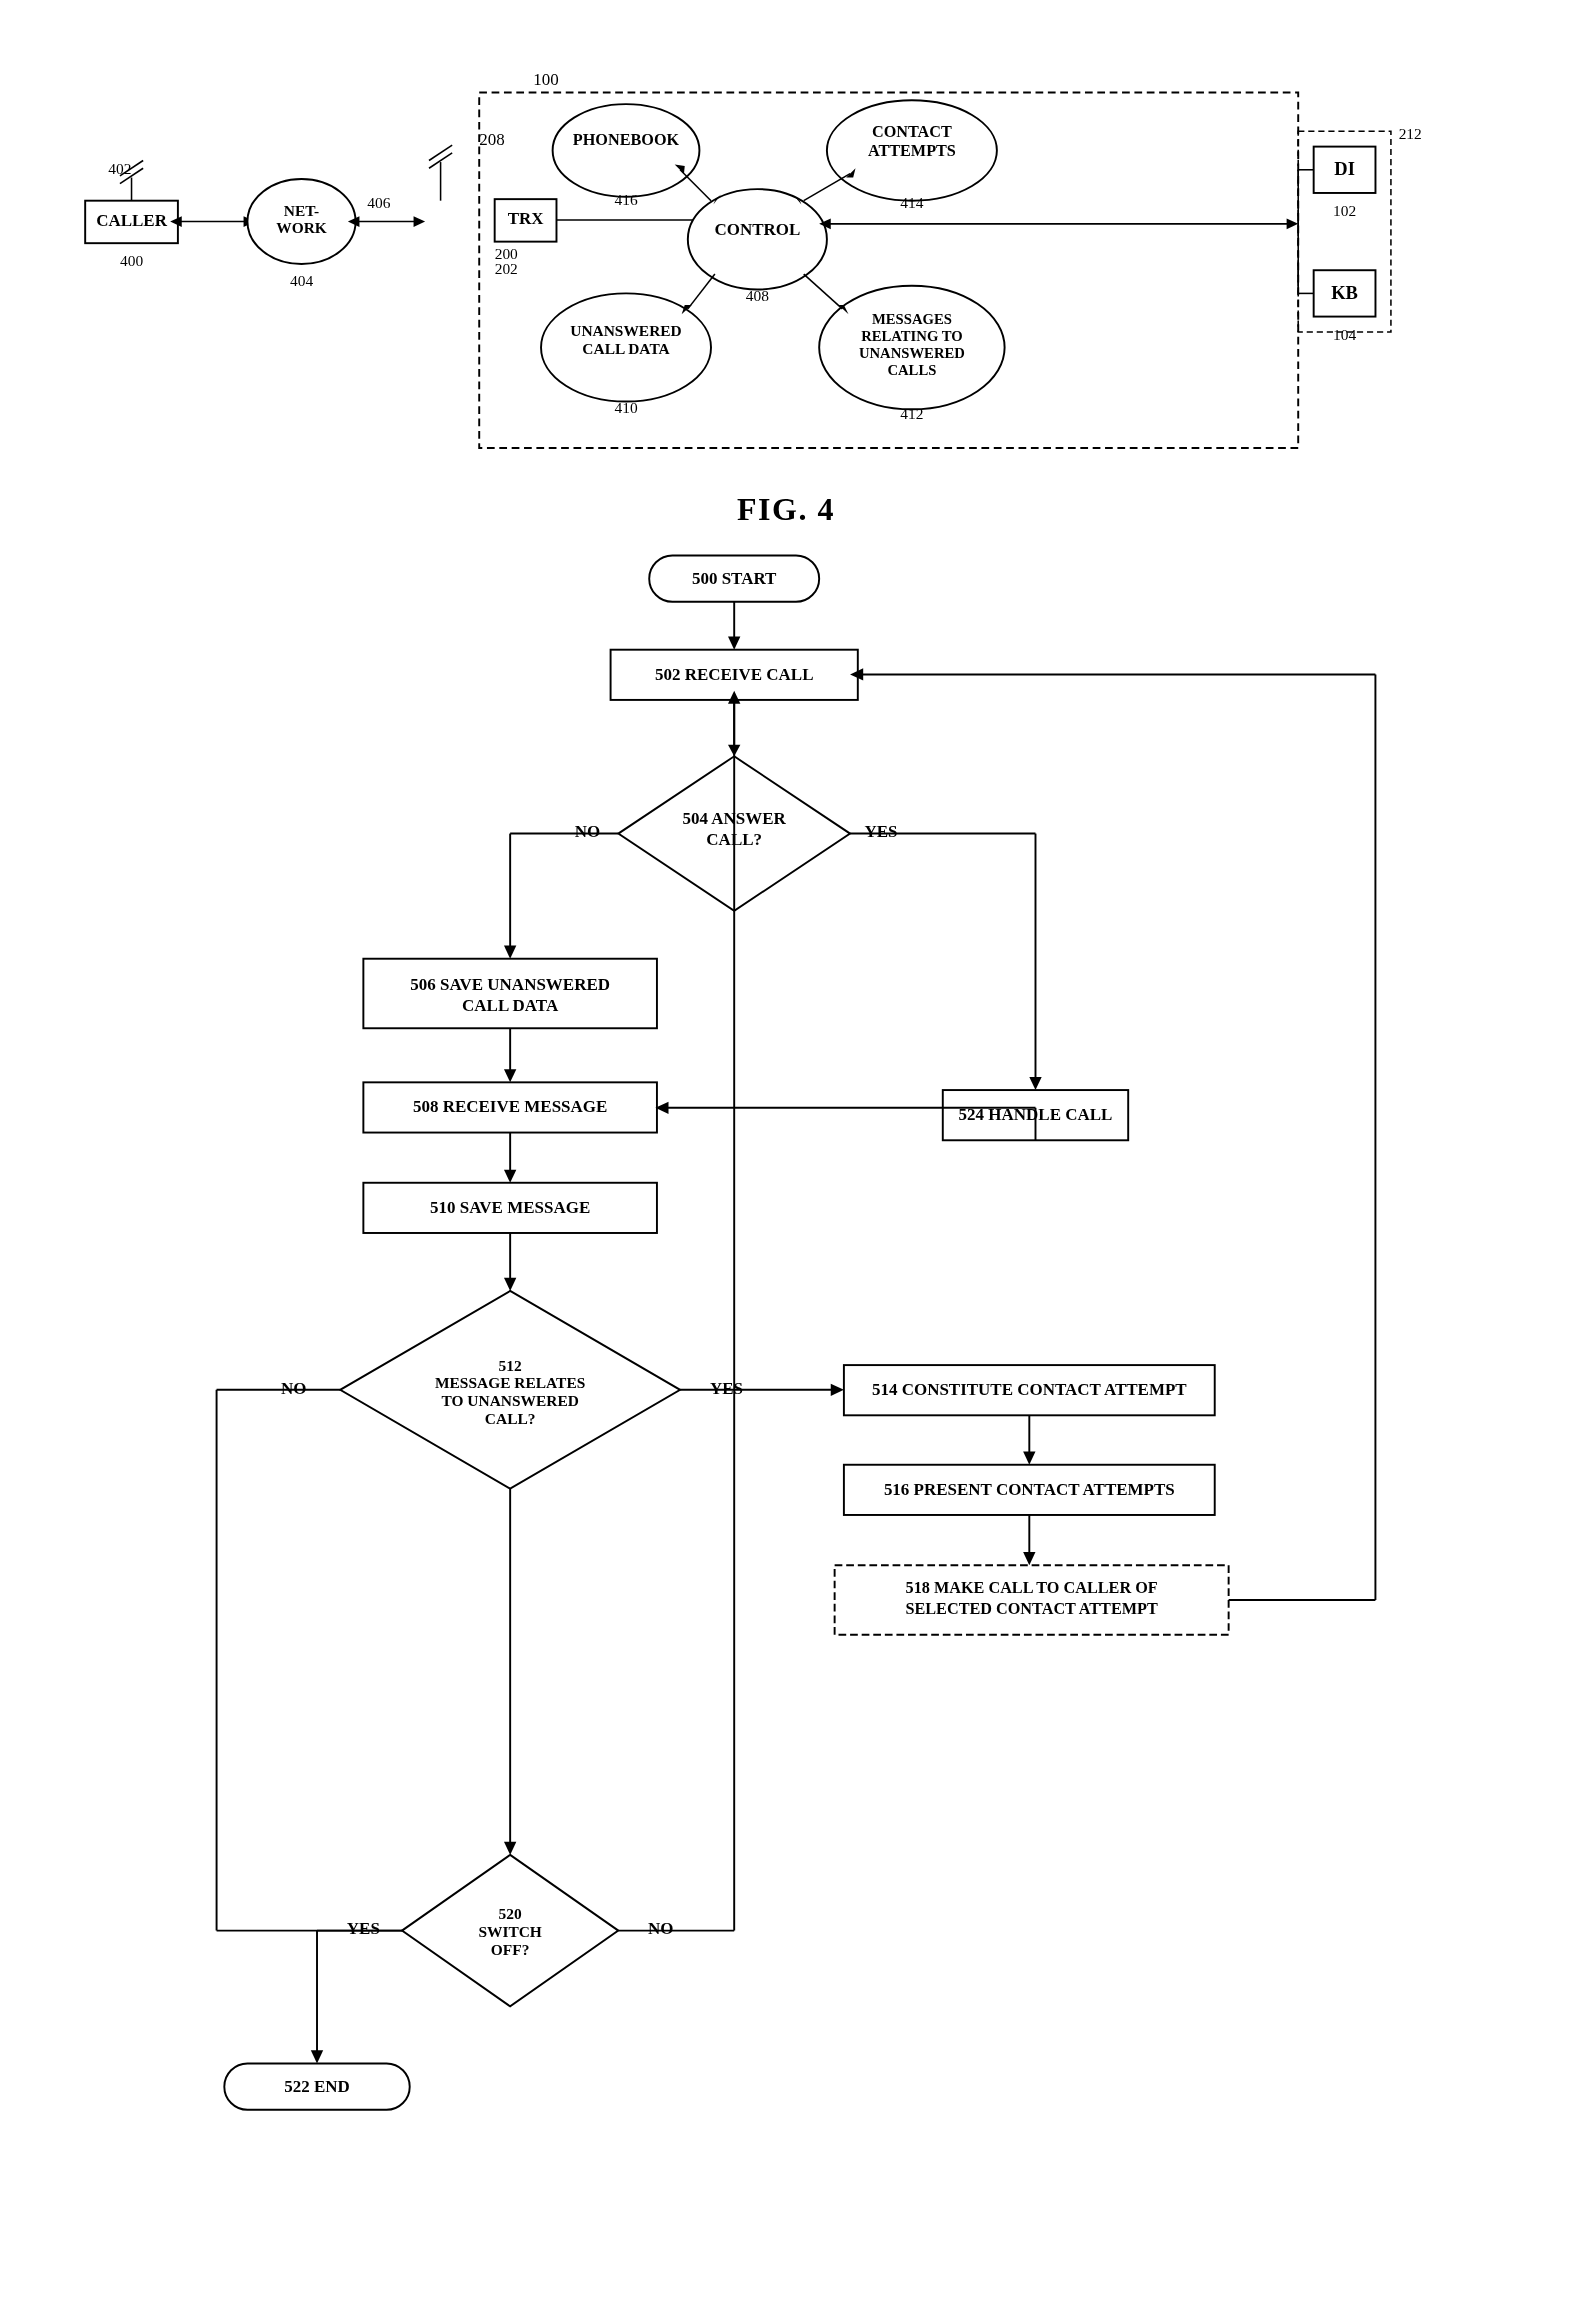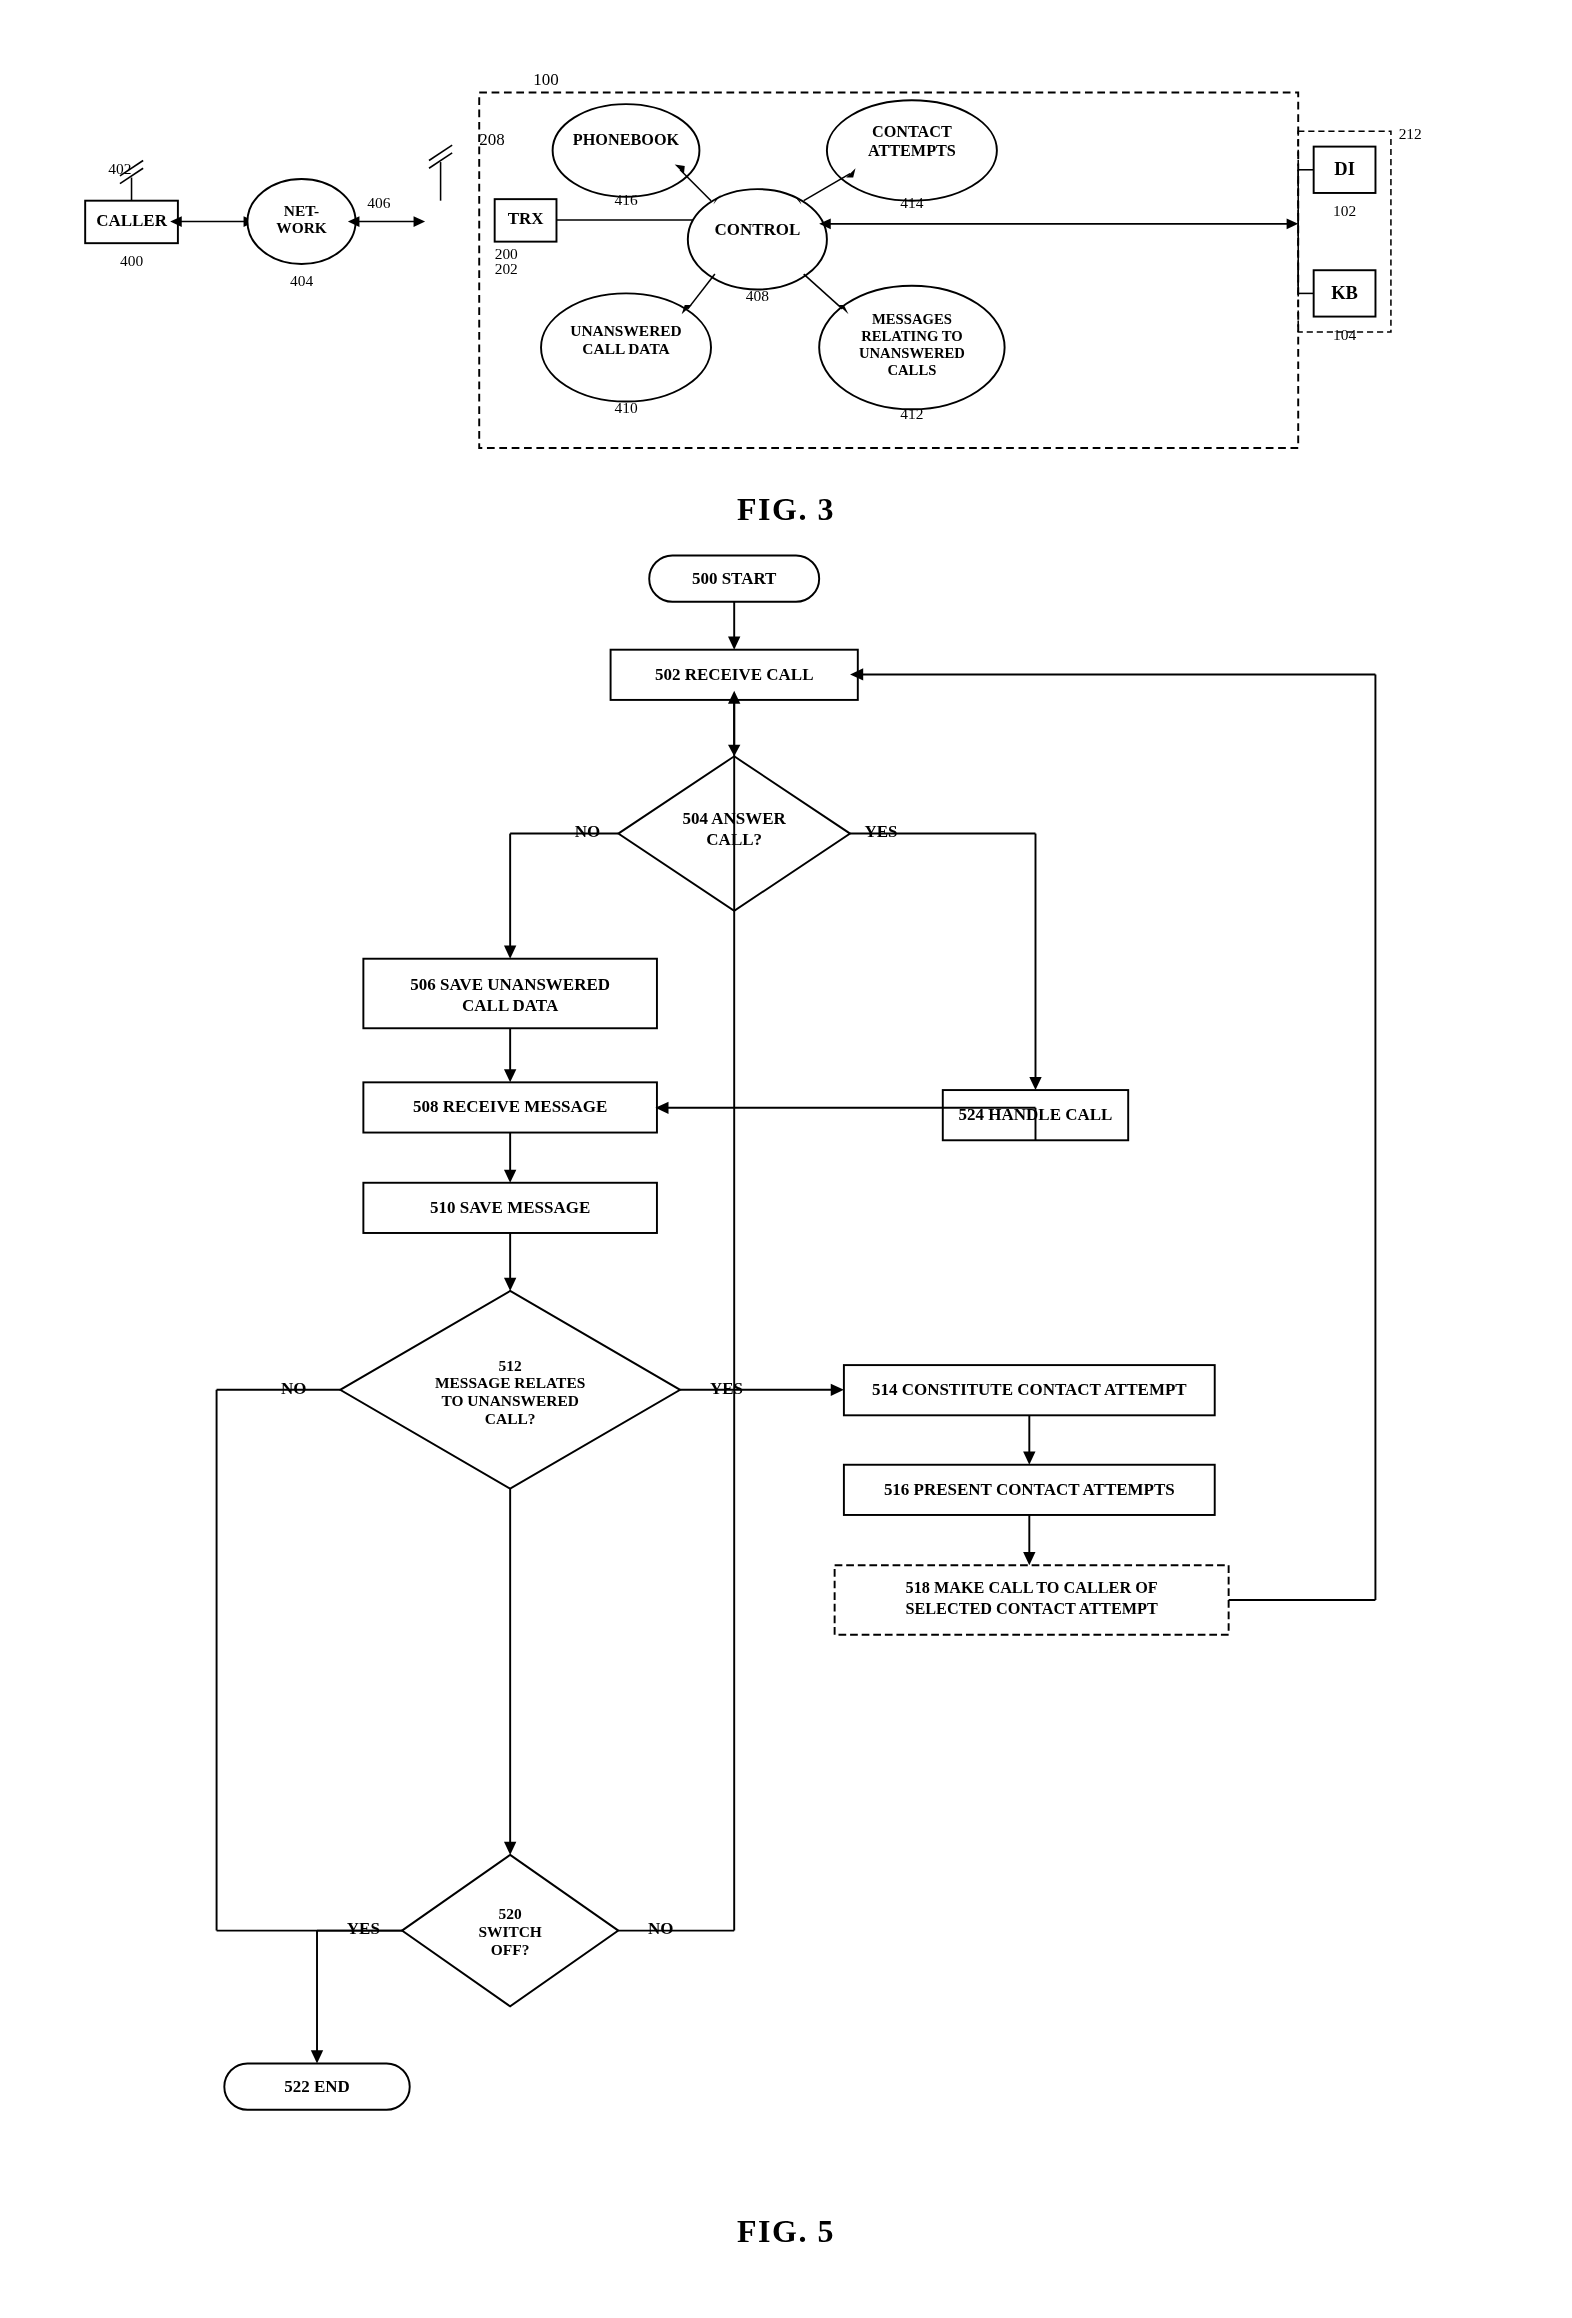--- a/index.html
+++ b/index.html
@@ -152,21 +152,21 @@
       <text x="1730" y="120" font-size="20">212</text>
 
       <line x1="990" y1="230" x2="1590" y2="230" stroke="black" stroke-width="2"></line>
       <polygon points="1585,223 1600,230 1585,237" fill="black"></polygon>
       <polygon points="995,223 980,230 995,237" fill="black"></polygon>
 
       <line x1="1600" y1="160" x2="1600" y2="320" stroke="black" stroke-width="2"></line>
       <line x1="1600" y1="160" x2="1620" y2="160" stroke="black" stroke-width="2"></line>
       <line x1="1600" y1="320" x2="1620" y2="320" stroke="black" stroke-width="2"></line>
     </svg>
-    <div class="fig4-title">FIG. 3</div>
+    <div class="fig4-title">FIG. 4</div>
   </div>
 
   <div class="fig5-container">
     <svg width="1468" height="1661" viewBox="0 0 1900 2150" xmlns="http://www.w3.org/2000/svg">
 
       <rect x="760" y="20" width="220" height="60" rx="30" ry="30" fill="white" stroke="black" stroke-width="2.5"></rect>
       <text x="870" y="57" text-anchor="middle" font-size="22" font-weight="bold">500 START</text>
 
       <line x1="870" y1="80" x2="870" y2="130" stroke="black" stroke-width="2.5"></line>
       <polygon points="862,125 870,142 878,125" fill="black"></polygon>
@@ -276,17 +276,16 @@
       <polygon points="322,1955 330,1972 338,1955" fill="black"></polygon>
 
       <rect x="210" y="1972" width="240" height="60" rx="30" ry="30" fill="white" stroke="black" stroke-width="2.5"></rect>
       <text x="330" y="2009" text-anchor="middle" font-size="22" font-weight="bold">522 END</text>
 
       <line x1="720" y1="1800" x2="870" y2="1800" stroke="black" stroke-width="2.5"></line>
       <line x1="870" y1="1800" x2="870" y2="207" stroke="black" stroke-width="2.5"></line>
       <polygon points="862,212 870,195 878,212" fill="black"></polygon>
 
     </svg>
-    <div class="fig5-title">FIG. 5</div>
   </div>
 
 </div>
 
 
 </body></html>

